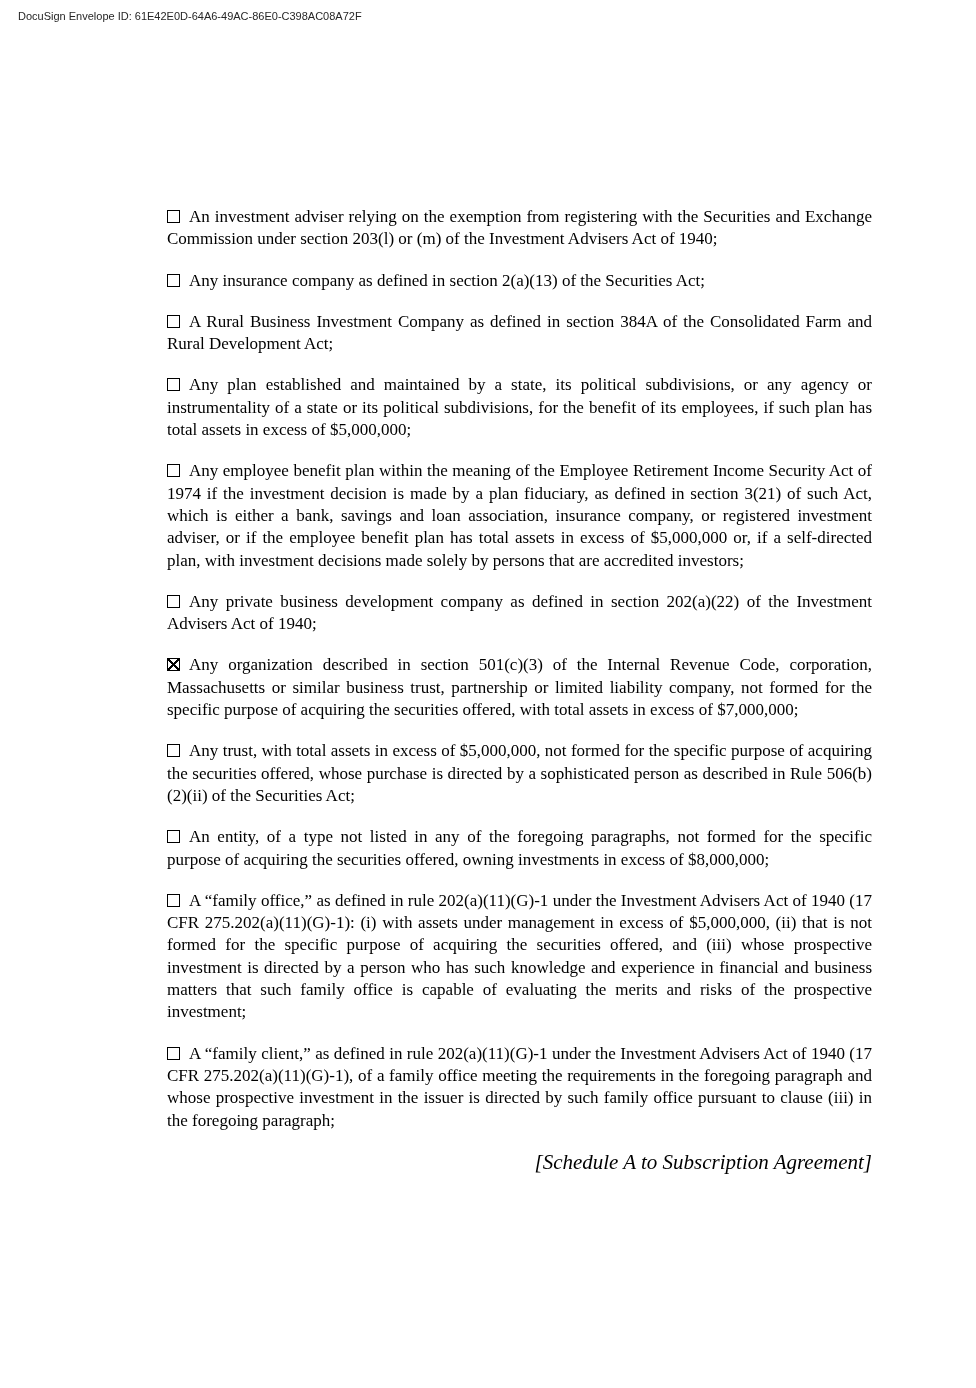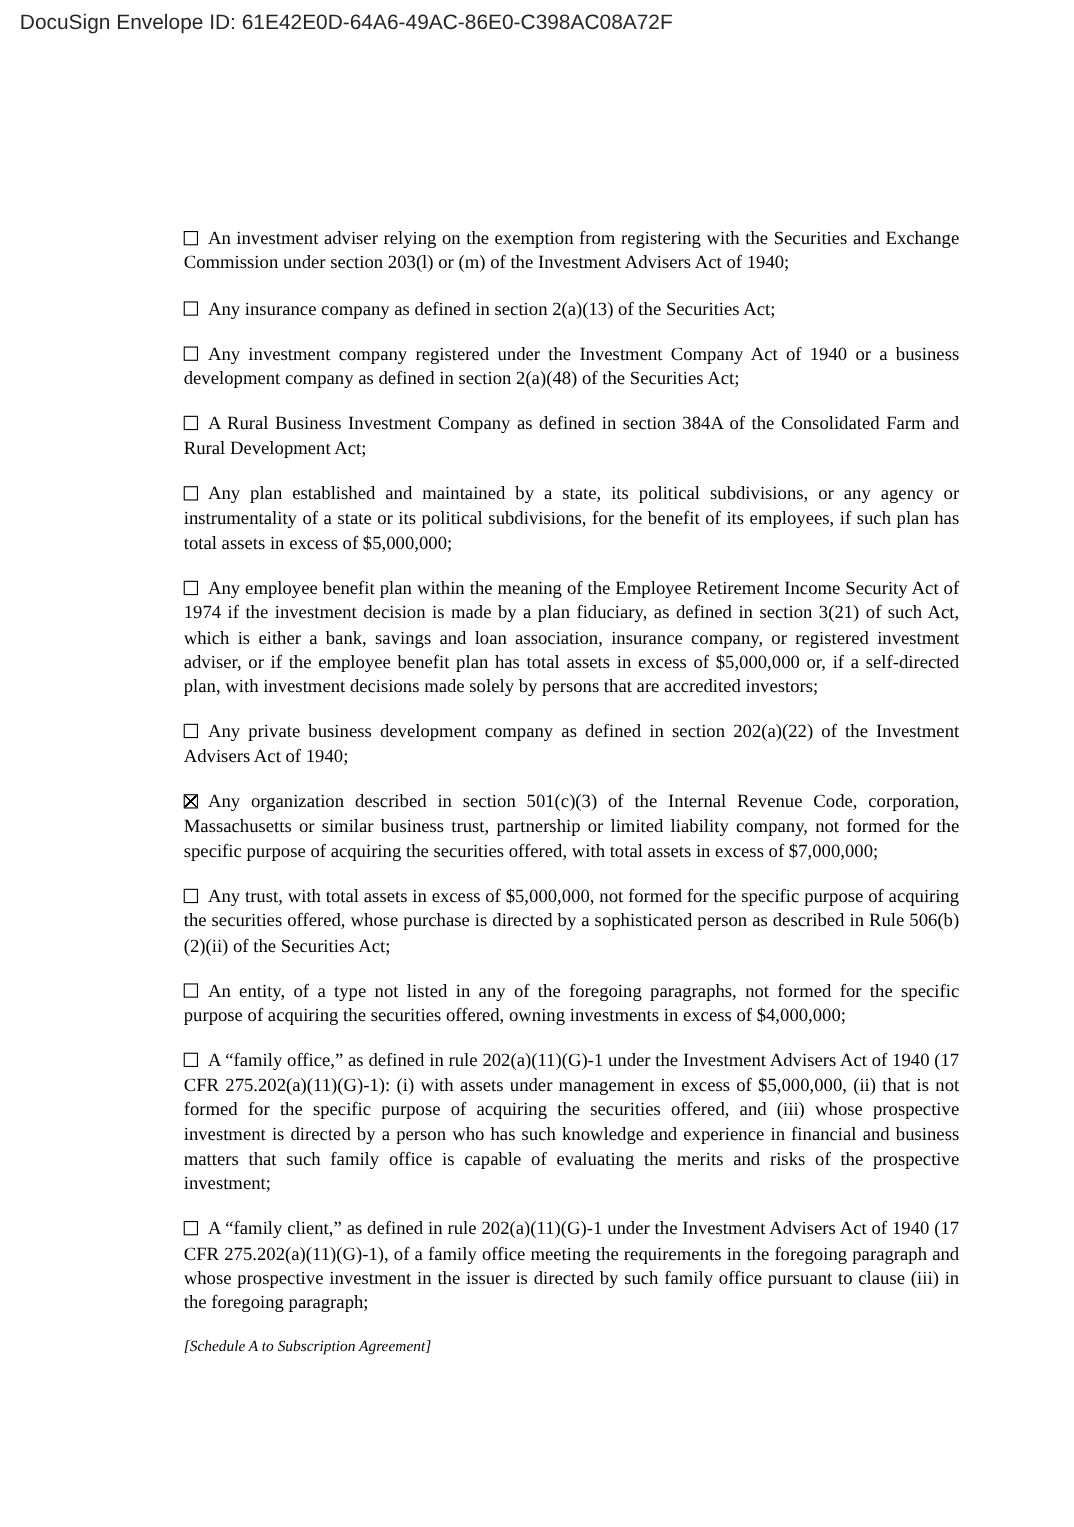--- a/index.html
+++ b/index.html
@@ -10,21 +10,21 @@
     background: #ffffff;
     position: relative;
     font-family: "Liberation Serif", serif;
     color: #000000;
   }
   .docusign-header {
     position: absolute;
     left: 18px;
     top: 10px;
     font-family: "Liberation Sans", sans-serif;
-    font-size: 19px;
+    font-size: 11px;
     color: #262626;
     white-space: nowrap;
   }
   .page-content {
     position: absolute;
     left: 167px;
     top: 174px;
     width: 705px;
     font-family: "Liberation Serif", serif;
     font-size: 17px;
@@ -43,52 +43,51 @@
     margin-right: 9px;
     vertical-align: -1px;
     background-color: #fff;
   }
   .cbx.checked {
     background-image:
       linear-gradient(to top right, transparent 44%, #000 44%, #000 56%, transparent 56%),
       linear-gradient(to bottom right, transparent 44%, #000 44%, #000 56%, transparent 56%);
   }
   .doc-footer {
-    text-align: left;
+    text-align: right;
     font-style: italic;
     margin-top: 7px;
-    font-size: 14px;
+    font-size: 21px;
   }
 </style>
 </head>
 <body>
 
 <div class="docusign-header">DocuSign Envelope ID: 61E42E0D-64A6-49AC-86E0-C398AC08A72F</div>
 
 <div class="page-content">
   <div>
   <div class="para"><span class="cbx"></span><span>An investment adviser relying on the exemption from registering with the Securities and Exchange Commission under section 203(l) or (m) of the Investment Advisers Act of 1940;</span></div>
 
   <div class="para"><span class="cbx"></span><span>Any insurance company as defined in section 2(a)(13) of the Securities Act;</span></div>
 
-  <div class="para"><span class="cbx"></span><span>Any investment company registered under the Investment Company Act of 1940 or a business development company as defined in section 2(a)(48) of the Securities Act;</span></div>
 
 
   <div class="para"><span class="cbx"></span><span>A Rural Business Investment Company as defined in section 384A of the Consolidated Farm and Rural Development Act;</span></div>
 
   <div class="para"><span class="cbx"></span><span>Any plan established and maintained by a state, its political subdivisions, or any agency or instrumentality of a state or its political subdivisions, for the benefit of its employees, if such plan has total assets in excess of $5,000,000;</span></div>
 
   <div class="para"><span class="cbx"></span><span>Any employee benefit plan within the meaning of the Employee Retirement Income Security Act of 1974 if the investment decision is made by a plan fiduciary, as defined in section 3(21) of such Act, which is either a bank, savings and loan association, insurance company, or registered investment adviser, or if the employee benefit plan has total assets in excess of $5,000,000 or, if a self-directed plan, with investment decisions made solely by persons that are accredited investors;</span></div>
 
   <div class="para"><span class="cbx"></span><span>Any private business development company as defined in section 202(a)(22) of the Investment Advisers Act of 1940;</span></div>
 
   <div class="para"><span class="cbx checked"></span><span>Any organization described in section 501(c)(3) of the Internal Revenue Code, corporation, Massachusetts or similar business trust, partnership or limited liability company, not formed for the specific purpose of acquiring the securities offered, with total assets in excess of $7,000,000;</span></div>
 
   <div class="para"><span class="cbx"></span><span>Any trust, with total assets in excess of $5,000,000, not formed for the specific purpose of acquiring the securities offered, whose purchase is directed by a sophisticated person as described in Rule 506(b)(2)(ii) of the Securities Act;</span></div>
 
-  <div class="para"><span class="cbx"></span><span>An entity, of a type not listed in any of the foregoing paragraphs, not formed for the specific purpose of acquiring the securities offered, owning investments in excess of $4,000,000;</span></div>
+  <div class="para"><span class="cbx"></span><span>An entity, of a type not listed in any of the foregoing paragraphs, not formed for the specific purpose of acquiring the securities offered, owning investments in excess of $8,000,000;</span></div>
 
   <div class="para"><span class="cbx"></span><span>A “family office,” as defined in rule 202(a)(11)(G)-1 under the Investment Advisers Act of 1940 (17 CFR 275.202(a)(11)(G)-1): (i) with assets under management in excess of $5,000,000, (ii) that is not formed for the specific purpose of acquiring the securities offered, and (iii) whose prospective investment is directed by a person who has such knowledge and experience in financial and business matters that such family office is capable of evaluating the merits and risks of the prospective investment;</span></div>
 
   <div class="para"><span class="cbx"></span><span>A “family client,” as defined in rule 202(a)(11)(G)-1 under the Investment Advisers Act of 1940 (17 CFR 275.202(a)(11)(G)-1), of a family office meeting the requirements in the foregoing paragraph and whose prospective investment in the issuer is directed by such family office pursuant to clause (iii) in the foregoing paragraph;</span></div>
 </div>
   <div class="doc-footer">[Schedule A to Subscription Agreement]</div>
 </div>
 
 </body></html>

